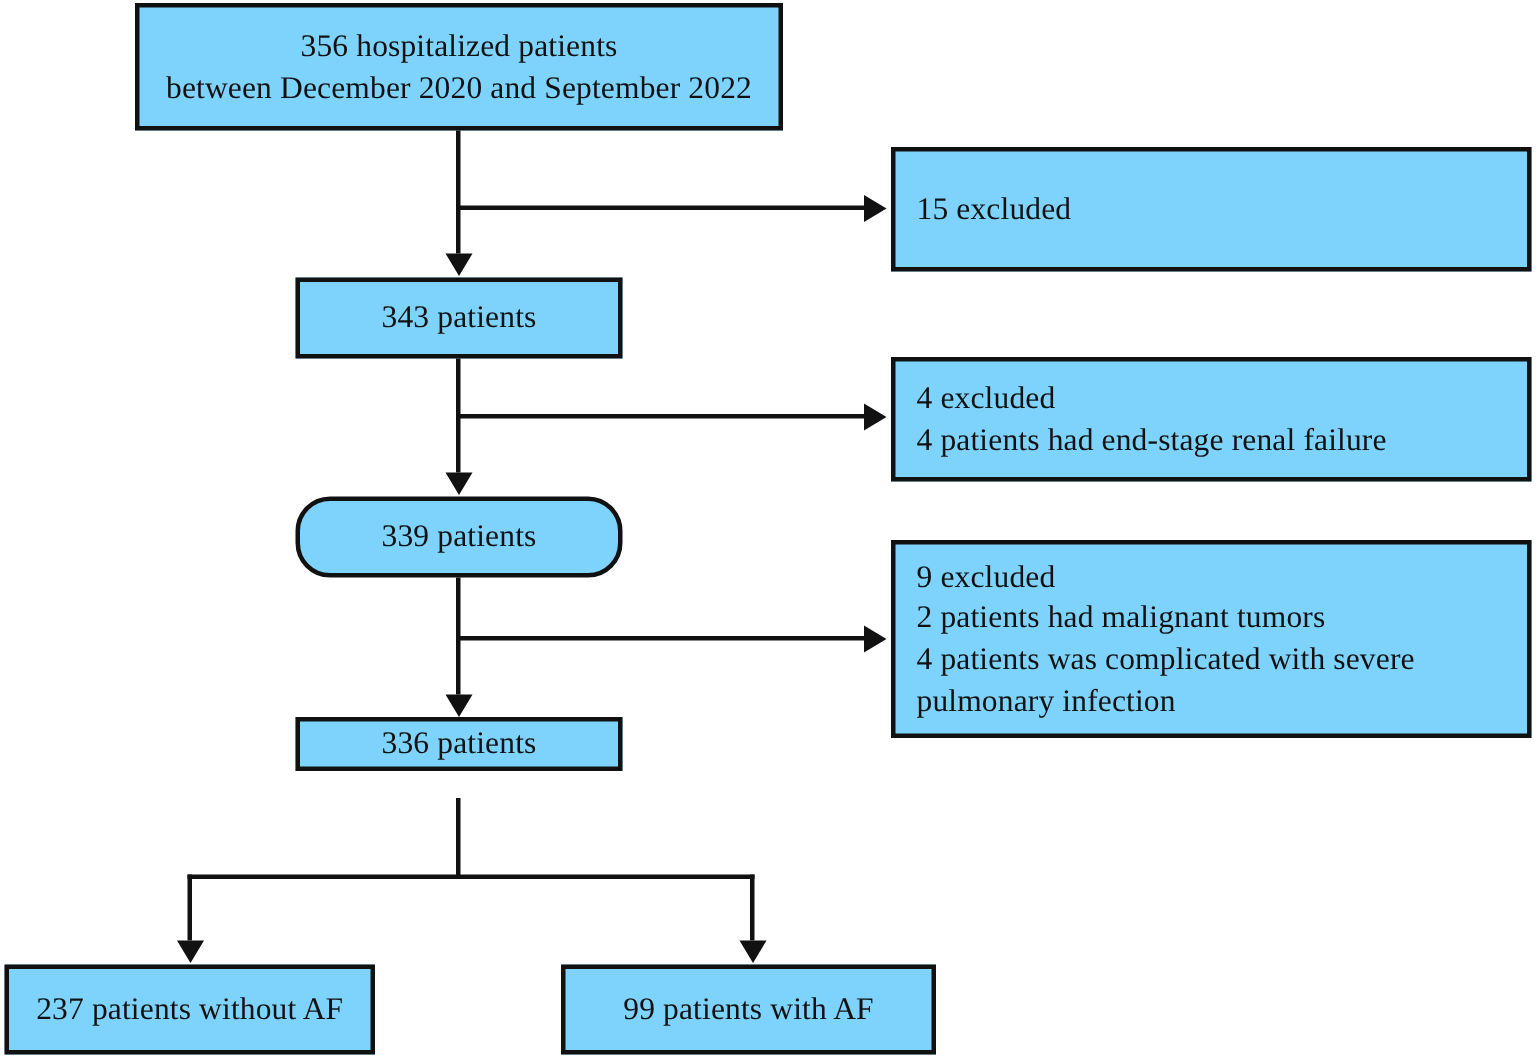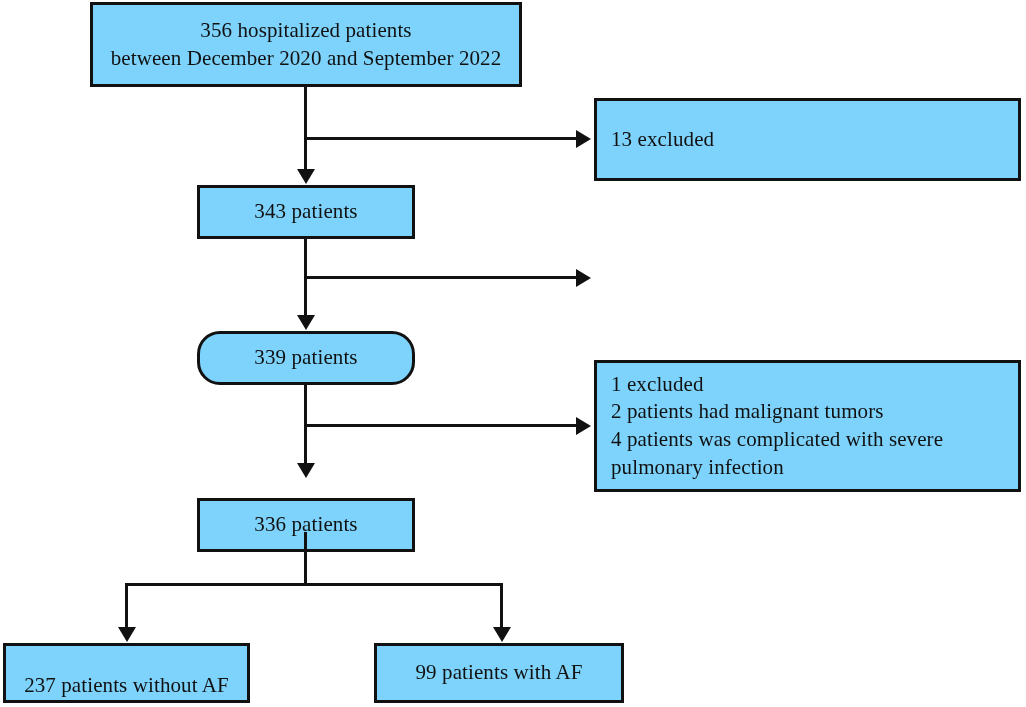--- a/index.html
+++ b/index.html
@@ -84,66 +84,72 @@
   </div>
 
   <div class="vline" style="left:304px; top:87px; height:82px;"></div>
   <div class="arrow-down" style="left:297px; top:169px;"></div>
 
   <div class="hline" style="left:304px; top:137px; width:272px;"></div>
   <div class="arrow-right" style="left:576px; top:130px;"></div>
 
   <div class="node left-align" style="left:594px; top:98px; width:427px; height:83px;">
     <span class="txt">
-      <span class="line">13 excluded</span>
+      <span class="line">15 excluded</span>
     </span>
   </div>
 
   <div class="node" style="left:197px; top:185px; width:218px; height:54px;">
     <span class="txt">343 patients</span>
   </div>
 
   <div class="vline" style="left:304px; top:239px; height:76px;"></div>
   <div class="arrow-down" style="left:297px; top:315px;"></div>
 
   <div class="hline" style="left:304px; top:276px; width:272px;"></div>
   <div class="arrow-right" style="left:576px; top:269px;"></div>
 
+  <div class="node left-align" style="left:594px; top:238px; width:427px; height:83px;">
+    <span class="txt">
+      <span class="line">4 excluded</span>
+      <span class="line">4 patients had end-stage renal failure</span>
+    </span>
+  </div>
 
   <div class="node" style="left:197px; top:331px; width:218px; height:54px;border-radius:23px;">
     <span class="txt">339 patients</span>
   </div>
 
   <div class="vline" style="left:304px; top:385px; height:78px;"></div>
   <div class="arrow-down" style="left:297px; top:463px;"></div>
 
   <div class="hline" style="left:304px; top:424px; width:272px;"></div>
   <div class="arrow-right" style="left:576px; top:417px;"></div>
 
   <div class="node left-align" style="left:594px; top:360px; width:427px; height:132px;">
     <span class="txt">
-      <span class="line">1 excluded</span>
+      <span class="line">9 excluded</span>
       <span class="line">2 patients had malignant tumors</span>
       <span class="line">4 patients was complicated with severe</span>
       <span class="line">pulmonary infection</span>
     </span>
   </div>
 
-  <div class="node" style="left:197px; top:498px; width:218px; height:54px;">
+  <div class="node" style="left:197px; top:478px; width:218px; height:36px;">
     <span class="txt">336 patients</span>
   </div>
 
   <div class="vline" style="left:304px; top:532px; height:53px;"></div>
   <div class="hline" style="left:125px; top:583px; width:378px;"></div>
   <div class="vline" style="left:125px; top:583px; height:44px;"></div>
   <div class="arrow-down" style="left:118px; top:627px;"></div>
   <div class="vline" style="left:500px; top:583px; height:44px;"></div>
   <div class="arrow-down" style="left:493px; top:627px;"></div>
 
-  <div class="node" style="left:3px; top:643px; width:247px; height:60px;align-items:flex-end;">
+  <div class="node" style="left:3px; top:643px; width:247px; height:60px;">
     <span class="txt">237 patients without AF</span>
   </div>
 
   <div class="node" style="left:374px; top:643px; width:250px; height:60px;">
     <span class="txt">99 patients with AF</span>
   </div>
 
 </div>
 
 </body></html>

